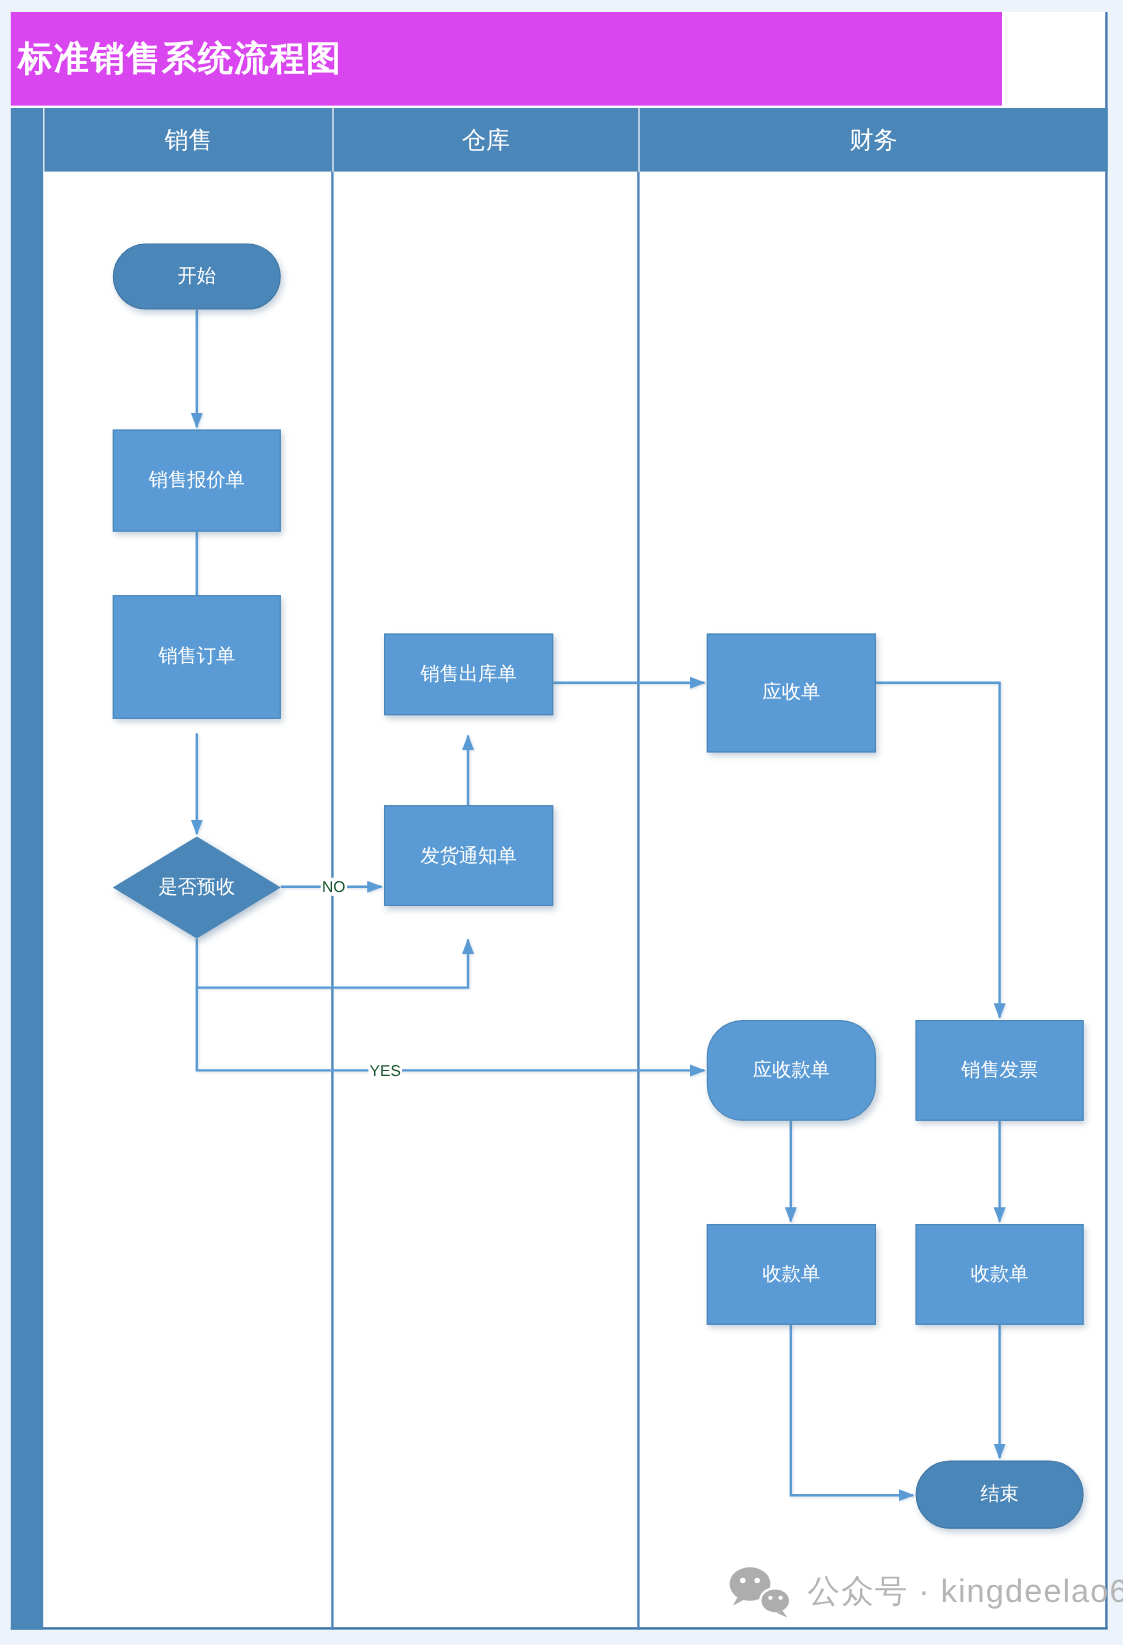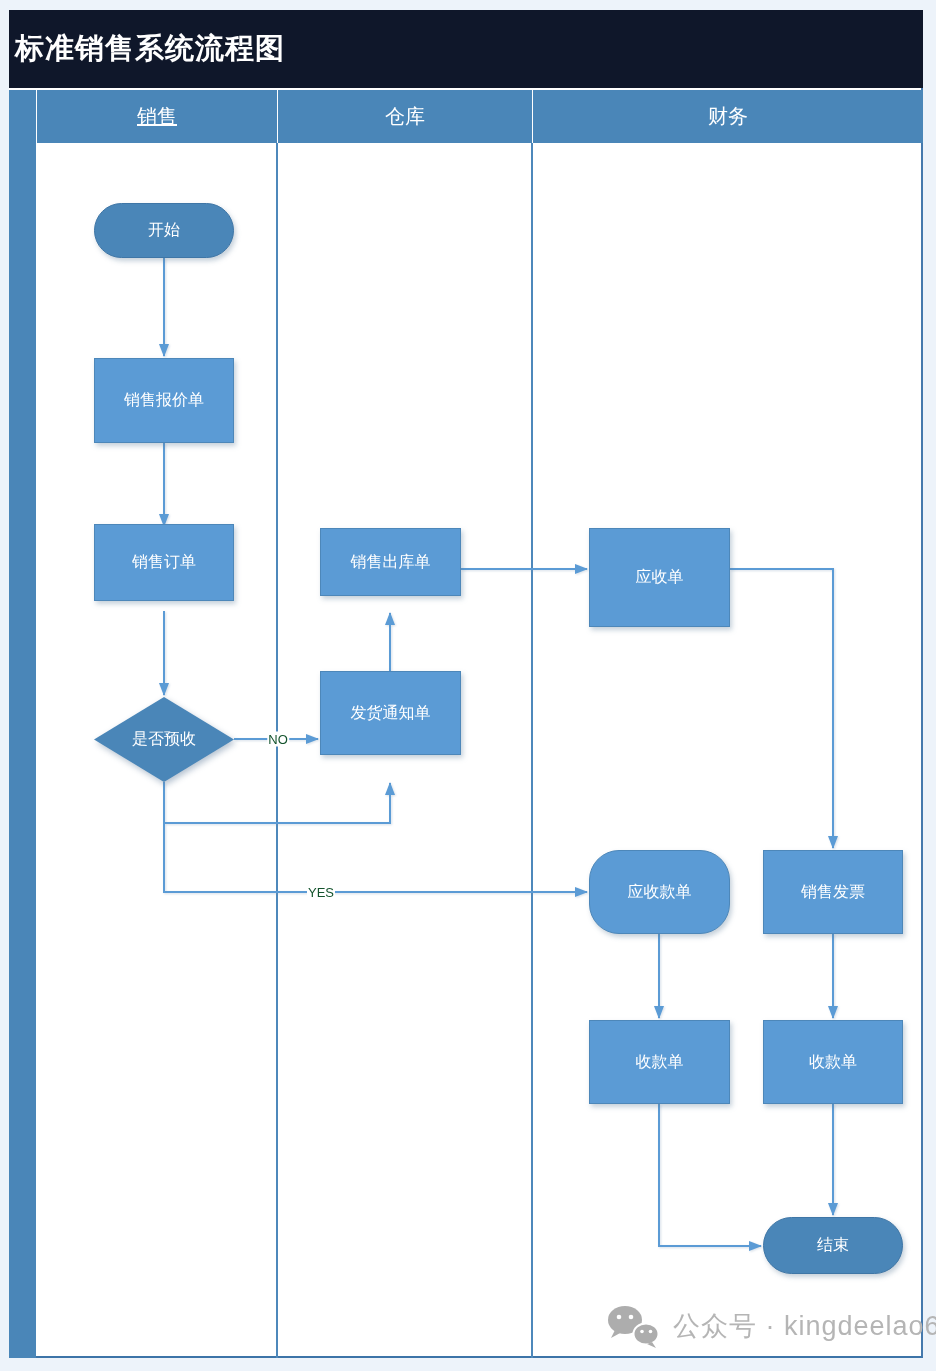--- a/index.html
+++ b/index.html
@@ -7,35 +7,35 @@
     width:936px;height:1371px;position:relative;overflow:hidden;
     background:#edf3fa;
     font-family:"Liberation Sans","DejaVu Sans",sans-serif;
   }
   .frame{
     position:absolute;left:9px;top:10px;width:912px;height:1346px;
     background:#ffffff;
     border-right:2px solid #4579ad;border-bottom:2px solid #3d74a8;
   }
   .titlebar{
-    position:absolute;left:9px;top:10px;width:914px;height:78px;
-    background:#0f172a;color:#ffffff;
+    position:absolute;left:9px;top:10px;width:826px;height:78px;
+    background:#d946ef;color:#ffffff;
     font-size:29px;font-weight:bold;
     display:flex;align-items:center;padding-left:6px;box-sizing:border-box;
     letter-spacing:1px;
   }
   .side-strip{
     position:absolute;left:9px;top:90px;width:27px;height:1268px;
     background:#4a86b8;
   }
   .lane-header{
     position:absolute;top:90px;height:53px;background:#4a86b8;color:#ffffff;
     display:flex;align-items:center;justify-content:center;font-size:20px;
   }
-  .lane-h-1{left:37px;width:240px;text-decoration:underline;}
+  .lane-h-1{left:37px;width:240px;}
   .lane-h-2{left:278px;width:254px;}
   .lane-h-3{left:533px;width:390px;}
   .lane-divider{
     position:absolute;top:143px;height:1215px;width:2px;background:#4e88bb;
   }
   .divider-1{left:276px;}
   .divider-2{left:531px;}
 
   .node{
     position:absolute;display:flex;align-items:center;justify-content:center;
@@ -99,21 +99,21 @@
     <path d="M833 934 L833 1018" marker-end="url(#arrow)"></path>
     <path d="M659 1104 L659 1246 L761 1246" marker-end="url(#arrow)"></path>
     <path d="M833 1104 L833 1215" marker-end="url(#arrow)"></path>
   </g>
 </svg>
 
 <div class="node terminator" style="left:94px;top:203px;width:140px;height:55px;">开始</div>
 
 <div class="node process" style="left:94px;top:358px;width:140px;height:85px;">销售报价单</div>
 
-<div class="node process" style="left:94px;top:524px;width:140px;height:77px;">销售订单</div>
+<div class="node process" style="left:94px;top:496px;width:140px;height:103px;">销售订单</div>
 
 <div class="decision-wrap" style="left:94px;top:697px;width:140px;height:85px;">
   <div class="node decision" style="left:0;top:0;width:140px;height:85px;">是否预收</div>
 </div>
 
 <div class="node process" style="left:320px;top:528px;width:141px;height:68px;">销售出库单</div>
 
 <div class="node process" style="left:320px;top:671px;width:141px;height:84px;">发货通知单</div>
 
 <div class="node process" style="left:589px;top:528px;width:141px;height:99px;">应收单</div>

